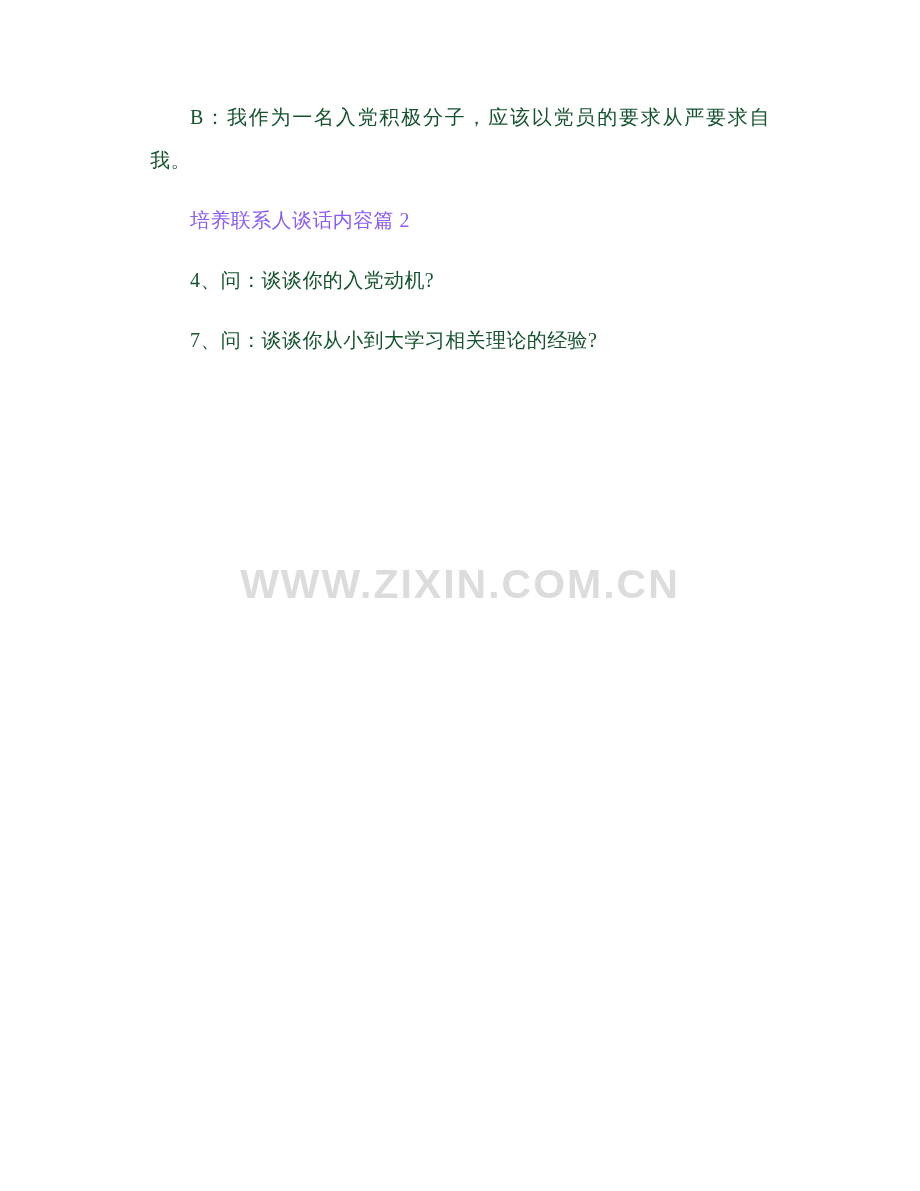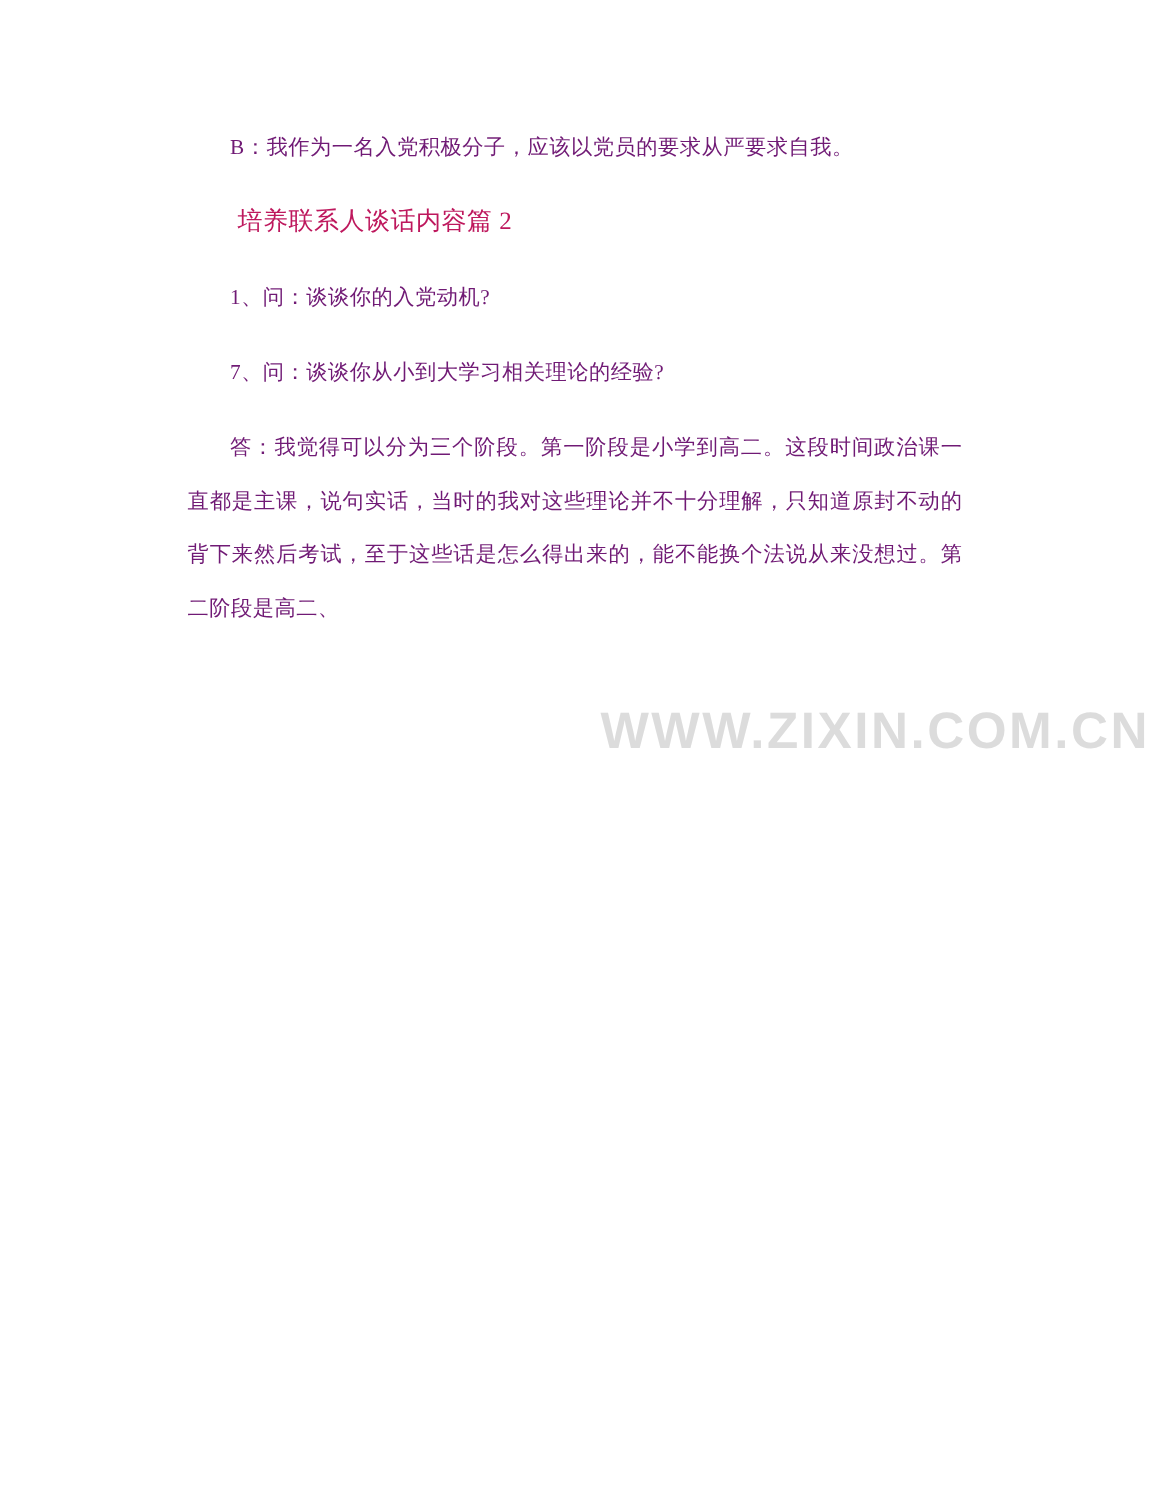--- a/index.html
+++ b/index.html
@@ -21,60 +21,59 @@
     height: 1191px;
     box-sizing: border-box;
     padding: 96px 150px 60px 150px;
   }
   .doc-body {
     position: relative;
     z-index: 2;
   }
   p.para {
     margin: 0 0 17px 0;
-    font-size: 17px;
+    font-size: 20px;
     line-height: 43px;
     text-align: justify;
     text-justify: inter-ideograph;
     letter-spacing: 0.4px;
     text-indent: 2em;
-    color: #701a75;
+    color: #14532d;
   }
   p.heading {
     margin: 0 0 17px 0;
     font-size: 20px;
     line-height: 43px;
     text-indent: 2em;
-    color: #be185d;
+    color: #8b5cf6;
     letter-spacing: 0.4px;
   }
   .watermark {
     position: absolute;
     top: 561px;
     left: 0;
     width: 920px;
-    text-align: right;
+    text-align: center;
     font-family: "Liberation Sans", sans-serif;
     font-size: 41px;
     font-weight: bold;
     letter-spacing: 2px;
     color: rgba(140, 140, 140, 0.30);
     z-index: 1;
     user-select: none;
     white-space: nowrap;
   }
 </style>
 </head>
 <body>
 
 <div class="page">
 
   <div class="watermark">WWW.ZIXIN.COM.CN</div>
 
   <div class="doc-body">
     <p class="para">B：我作为一名入党积极分子，应该以党员的要求从严要求自我。</p>
     <p class="heading">培养联系人谈话内容篇 2</p>
-    <p class="para">1、问：谈谈你的入党动机?</p>
+    <p class="para">4、问：谈谈你的入党动机?</p>
     <p class="para">7、问：谈谈你从小到大学习相关理论的经验?</p>
-    <p class="para">答：我觉得可以分为三个阶段。第一阶段是小学到高二。这段时间政治课一直都是主课，说句实话，当时的我对这些理论并不十分理解，只知道原封不动的背下来然后考试，至于这些话是怎么得出来的，能不能换个法说从来没想过。第二阶段是高二、</p>
   </div>
 
 </div>
 
 </body></html>

